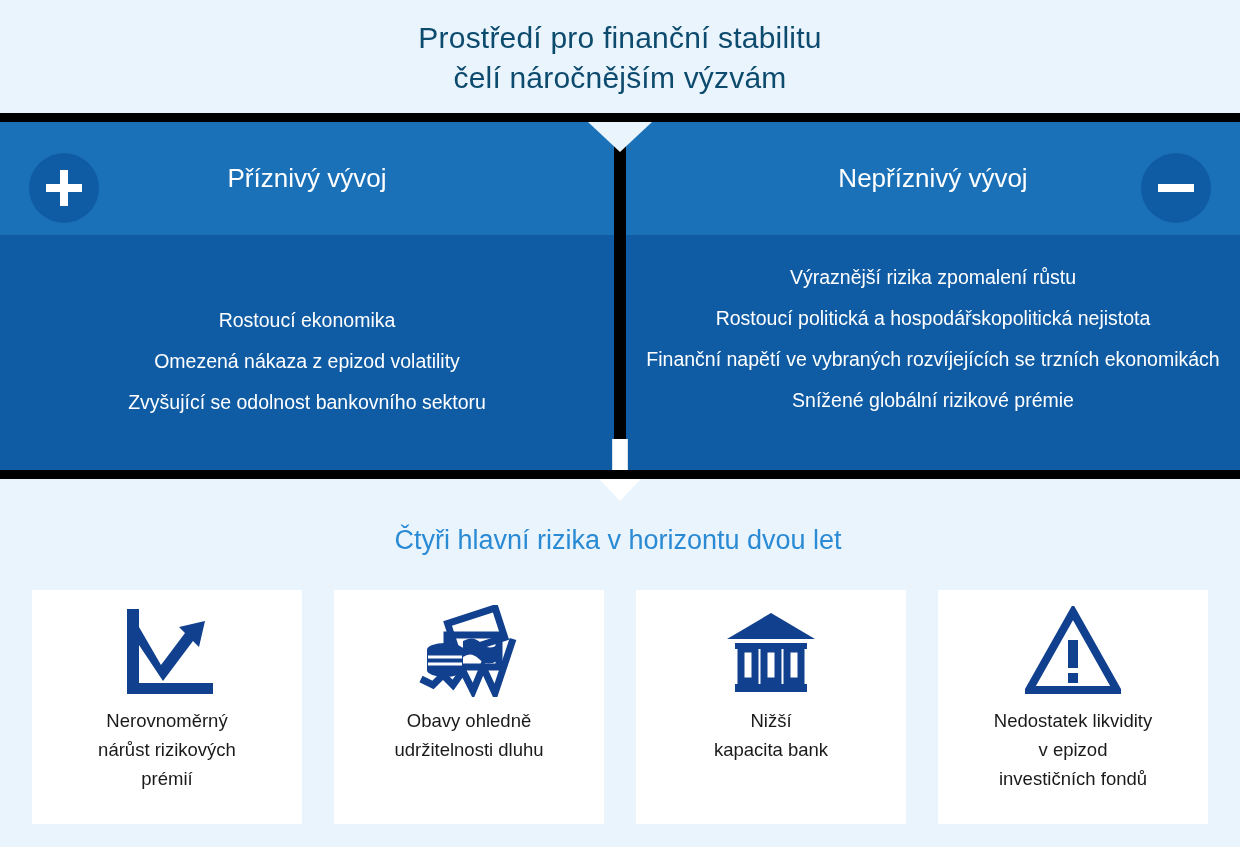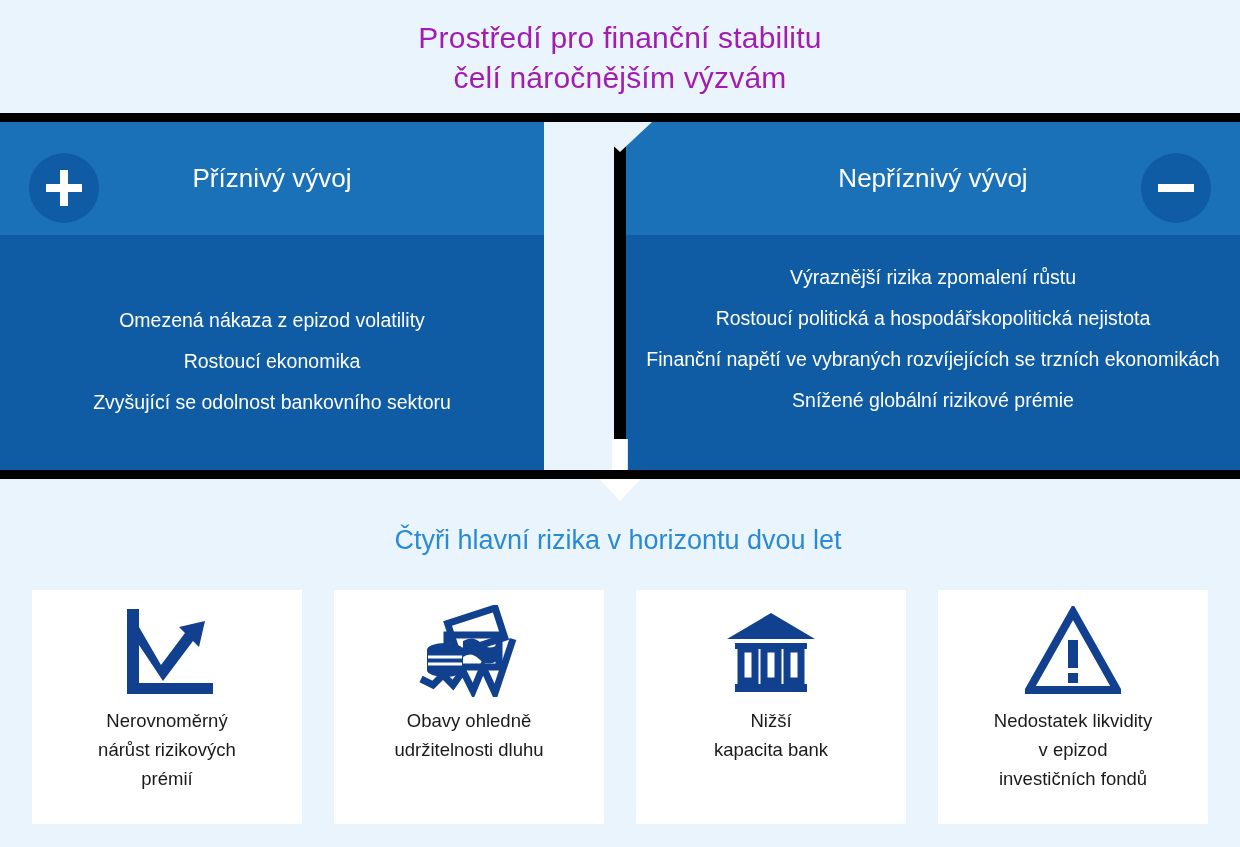--- a/index.html
+++ b/index.html
@@ -20,21 +20,21 @@
     background: #eaf4fd;
   }
 
   
   .title-block {
     position: absolute;
     left: 0;
     top: 18px;
     width: 1240px;
     text-align: center;
-    color: #a21caf;
+    color: #0c4a6e;
     font-size: 30px;
     line-height: 40px;
     letter-spacing: 0.2px;
   }
   .title-line { display: block; }
 
   
   .band {
     position: absolute;
     left: 0;
@@ -51,21 +51,21 @@
   }
   .bar-top { top: 0; }
   .bar-bottom { top: 357px; }
 
   .panel {
     position: absolute;
     top: 9px;
     height: 348px;
     overflow: hidden;
   }
-  .panel-left  { left: 0;   width: 544px; }
+  .panel-left  { left: 0;   width: 614px; }
   .panel-right { left: 626px; width: 614px; }
 
   .panel-head {
     position: absolute;
     left: 0;
     top: 0;
     width: 100%;
     height: 113px;
     background: #1b71b8;
   }
@@ -226,22 +226,22 @@
     <div class="panel panel-left">
       <div class="panel-head">
         <div class="sign-circle plus">
           <i class="h-bar"></i>
             <i class="v-bar"></i>
         </div>
         <div class="panel-title">Příznivý vývoj</div>
       </div>
       <div class="panel-body">
         <div class="items items-left">
+          <span class="item">Rostoucí ekonomika</span>
           <span class="item">Omezená nákaza z epizod volatility</span>
-          <span class="item">Rostoucí ekonomika</span>
           <span class="item">Zvyšující se odolnost bankovního sektoru</span>
         </div>
       </div>
     </div>
 
     <div class="panel panel-right">
       <div class="panel-head">
         <div class="sign-circle minus">
           <i class="h-bar"></i>
         </div>

